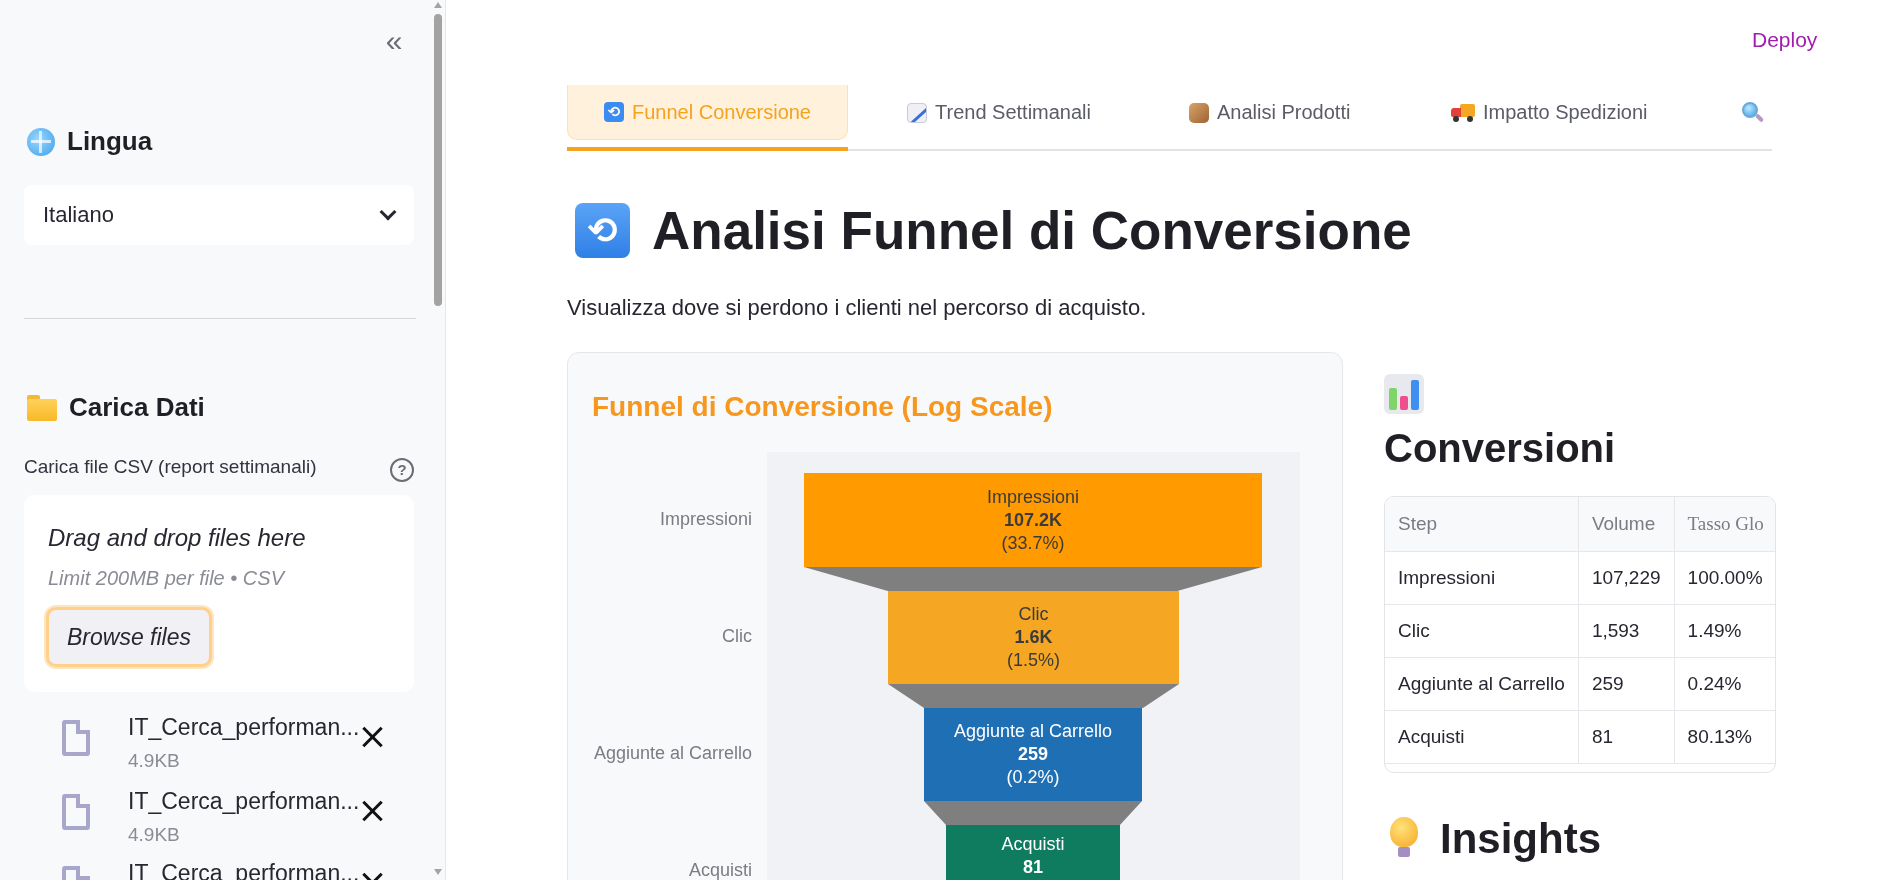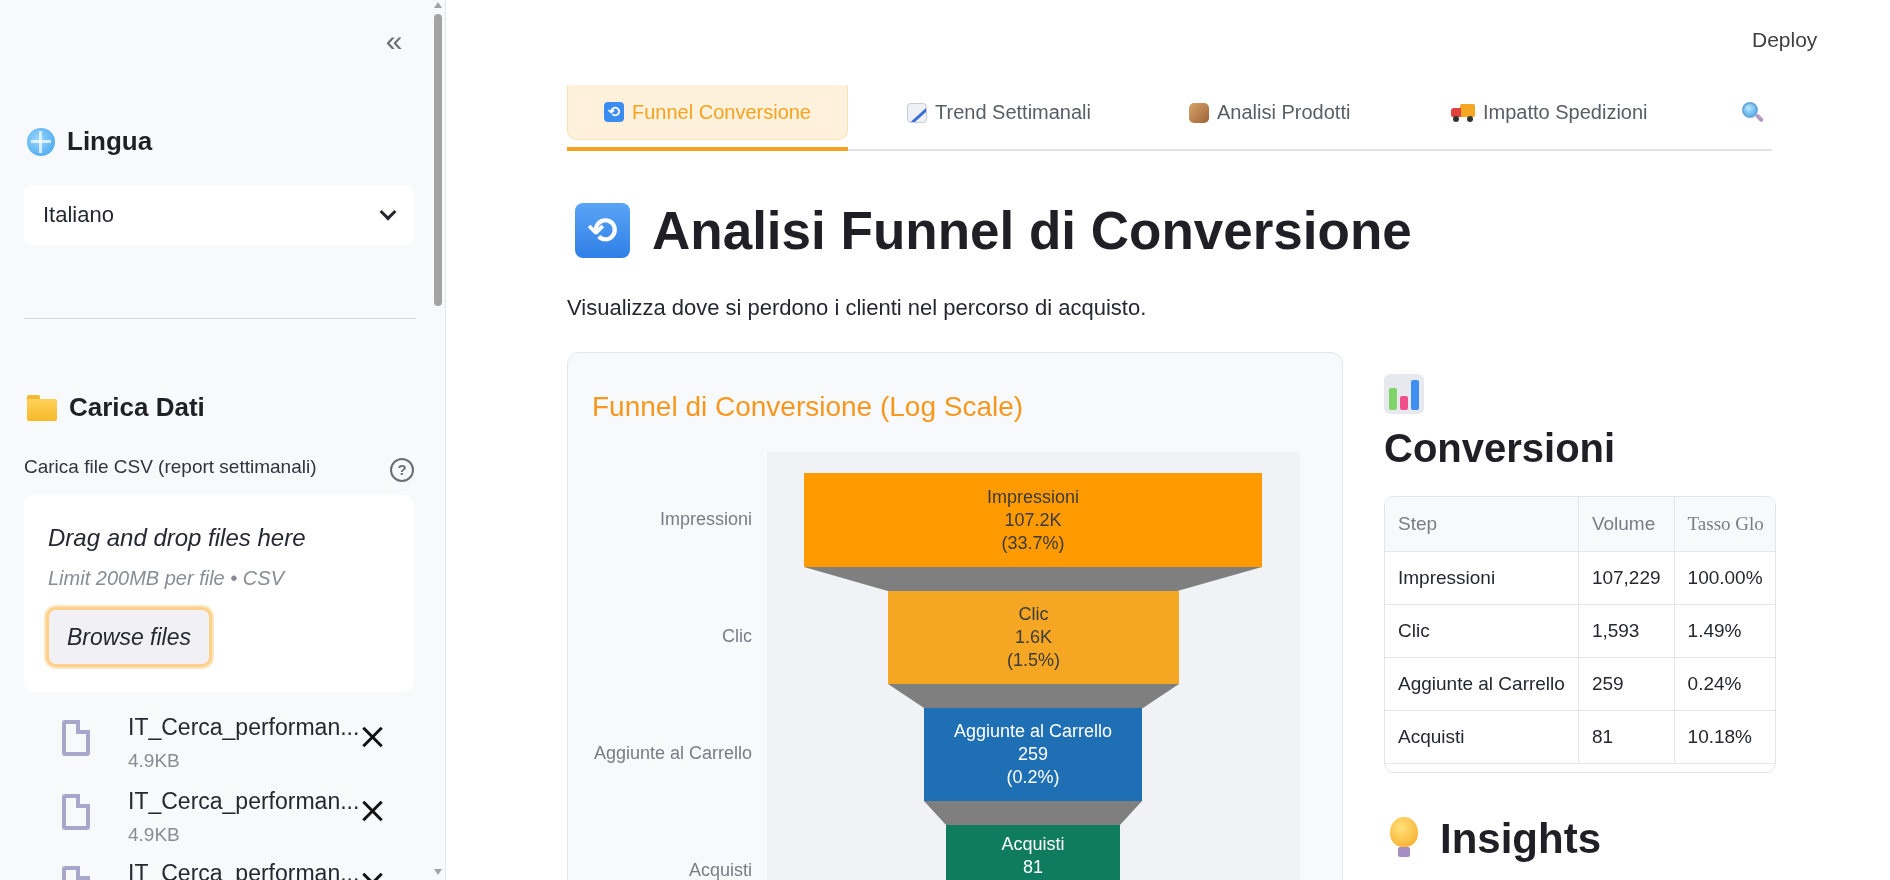--- a/index.html
+++ b/index.html
@@ -33,21 +33,21 @@
   .file-row { position: absolute; left: 58px; width: 340px; height: 70px; }
   .file-icon { position: absolute; left: 4px; top: 6px; width: 28px; height: 36px; border: 4px solid #a9a6cc; border-radius: 3px; }
   .file-icon::after { content: ""; position: absolute; right: -4px; top: -4px; width: 10px; height: 10px; background: #f8f9fb; border-left: 4px solid #a9a6cc; border-bottom: 4px solid #a9a6cc; }
   .file-name { position: absolute; left: 70px; top: 0; font-size: 23px; color: #262730; white-space: nowrap; }
   .file-size { position: absolute; left: 70px; top: 36px; font-size: 19px; color: #8a8c95; }
   .file-x { position: absolute; left: 302px; top: 10px; width: 26px; height: 26px; cursor: pointer; }
   .file-x::before, .file-x::after { content: ""; position: absolute; left: 11px; top: 0; width: 3px; height: 26px; background: #111; }
   .file-x::before { transform: rotate(45deg); }
   .file-x::after { transform: rotate(-45deg); }
 
-  .deploy { position: absolute; left: 1752px; top: 28px; font-size: 21px; color: #404040; cursor: pointer; }
+  .deploy { position: absolute; left: 1752px; top: 28px; font-size: 21px; color: #a21caf; cursor: pointer; }
 
   .tabs { position: absolute; left: 567px; top: 85px; width: 1205px; height: 66px; border-bottom: 2px solid #e2e3e7; }
   .tab { position: absolute; top: 0; height: 55px; display: flex; align-items: center; gap: 8px; font-size: 20px; color: #5a5c66; cursor: pointer; white-space: nowrap; }
   .tab.active { background: #fff1dc; border: 1px solid #fde0b5; border-top: none; border-radius: 0 0 10px 10px; color: #f5a21c; justify-content: center; }
   .tab-underline { position: absolute; left: 0; top: 62px; width: 281px; height: 4px; background: #f5a21c; }
   .ico-sq { width: 20px; height: 20px; border-radius: 4px; display: inline-block; }
   .ico-refresh { background: #3b8cf0; color: #fff; font-size: 15px; text-align: center; line-height: 20px; font-weight: bold; }
   .ico-trend { background: #eef0f6; border: 1px solid #c9cbd6; position: relative; overflow: hidden; }
   .ico-trend::after { content: ""; position: absolute; left: 1px; top: 9px; width: 24px; height: 3px; background: #3a6fd8; transform: rotate(-42deg); }
   .ico-box { background: linear-gradient(135deg, #d9a46b, #9c6334); border-radius: 5px; }
@@ -58,25 +58,25 @@
   .ico-truck .w1 { left: 2px; } .ico-truck .w2 { left: 16px; }
   .ico-search { width: 22px; height: 22px; position: relative; }
   .ico-search .lens { position: absolute; left: 0; top: 0; width: 16px; height: 16px; border-radius: 50%; background: radial-gradient(circle at 40% 35%, #bfe7ff, #3aa0e8); border: 2px solid #6aa9d8; }
   .ico-search .handle { position: absolute; left: 13px; top: 14px; width: 9px; height: 4px; background: #b39ac4; transform: rotate(45deg); border-radius: 2px; }
 
   .page-title { position: absolute; left: 575px; top: 200px; display: flex; align-items: center; gap: 22px; font-size: 53px; font-weight: bold; color: #1f1f25; }
   .title-ico { width: 55px; height: 55px; border-radius: 8px; background: linear-gradient(#5aa4f7, #2f7fe6); color: #fff; font-size: 36px; text-align: center; line-height: 55px; font-weight: bold; }
   .subtitle { position: absolute; left: 567px; top: 295px; font-size: 22px; color: #262730; }
 
   .chart-card { position: absolute; left: 567px; top: 352px; width: 776px; height: 540px; background: #f8f9fb; border: 1px solid #e6e7eb; border-radius: 12px; }
-  .chart-title { position: absolute; left: 24px; top: 38px; font-size: 28px; font-weight: normal; color: #f7971e; }
+  .chart-title { position: absolute; left: 24px; top: 38px; font-size: 28px; font-weight: bold; color: #f7971e; }
   .plot-bg { position: absolute; left: 199px; top: 99px; width: 533px; height: 450px; background: #f1f2f5; }
   .y-label { position: absolute; right: 590px; font-size: 18px; color: #7a7c85; text-align: right; white-space: nowrap; font-family: "Liberation Sans", sans-serif; }
   .bar { position: absolute; display: flex; flex-direction: column; align-items: center; justify-content: center; font-family: "Liberation Sans", sans-serif; font-size: 18px; line-height: 23px; }
-  .bar .v { font-weight: normal; }
+  .bar .v { font-weight: bold; }
   .connector { position: absolute; background: #7f7f7f; }
 
   .right-h { position: absolute; left: 1384px; top: 370px; font-size: 40px; font-weight: bold; color: #1f1f25; line-height: 52px; width: 400px; }
   .chart-ico { display: inline-block; width: 40px; height: 40px; border-radius: 6px; background: #e7e9ef; position: relative; vertical-align: -4px; margin-right: 18px; }
   .chart-ico i { position: absolute; bottom: 4px; width: 8px; border-radius: 2px; }
   .table-wrap { position: absolute; left: 1384px; top: 496px; width: 392px; height: 277px; border: 1px solid #e3e4e8; border-radius: 10px; overflow: hidden; background: #fff; }
   table { border-collapse: collapse; font-size: 19px; color: #262730; }
   th { background: #f8f9fb; color: #7a7c85; font-weight: normal; text-align: left; height: 54px; padding: 0 13px; border-bottom: 1px solid #e6e7eb; border-right: 1px solid #e6e7eb; white-space: nowrap; }
   td { height: 53px; padding: 0 13px; border-bottom: 1px solid #e6e7eb; border-right: 1px solid #e6e7eb; white-space: nowrap; }
   .insights { position: absolute; left: 1390px; top: 815px; font-size: 42px; font-weight: bold; color: #1f1f25; display: flex; align-items: center; gap: 22px; }
@@ -246,21 +246,21 @@
         <td>1.49%</td>
       </tr>
       <tr>
         <td>Aggiunte al Carrello</td>
         <td>259</td>
         <td>0.24%</td>
       </tr>
       <tr>
         <td>Acquisti</td>
         <td>81</td>
-        <td>10.18%</td>
+        <td>80.13%</td>
       </tr>
     </tbody>
   </table>
 </div>
 
 <div class="insights">
   <span class="bulb">
       <span class="glass"></span>
       <span class="base"></span>
     </span>

